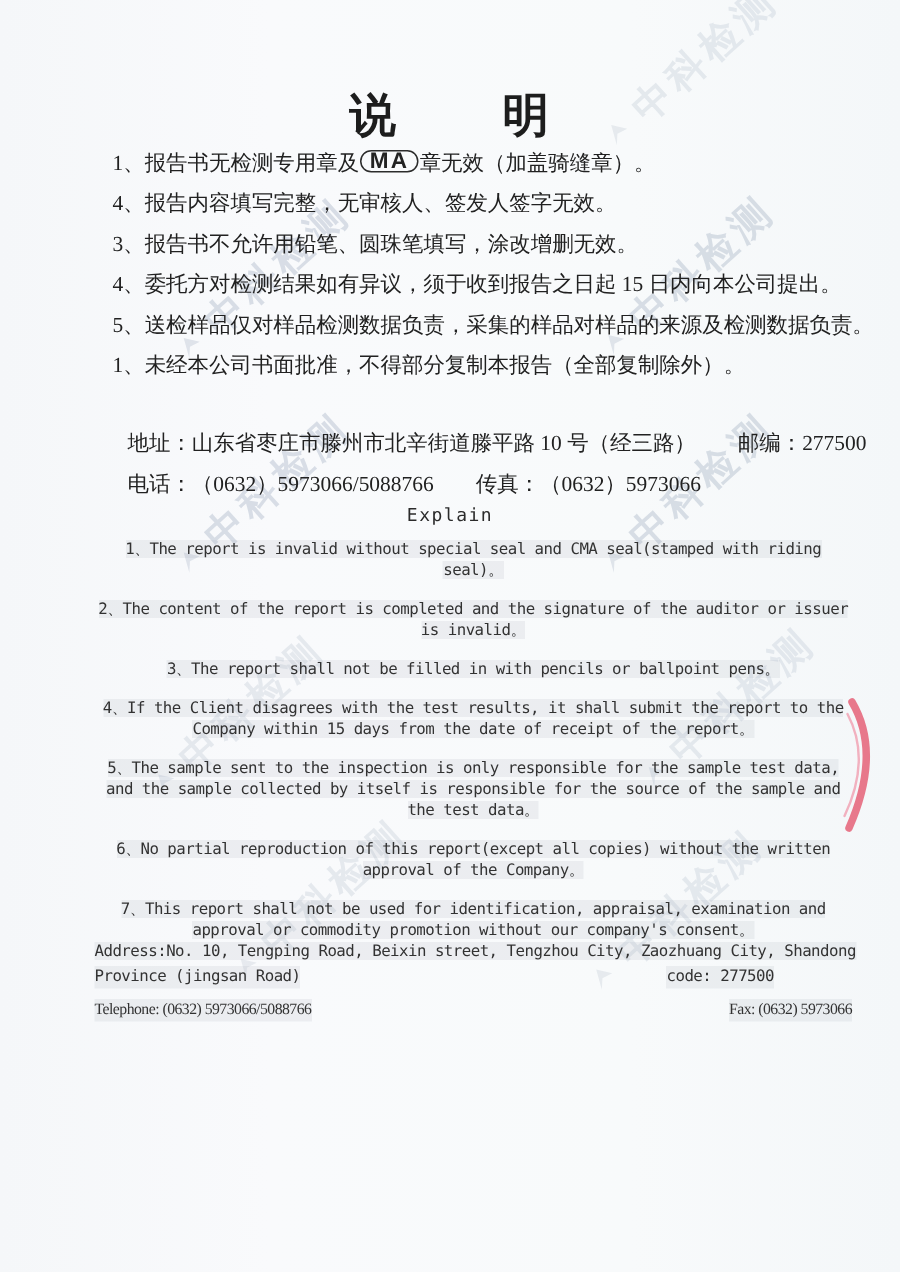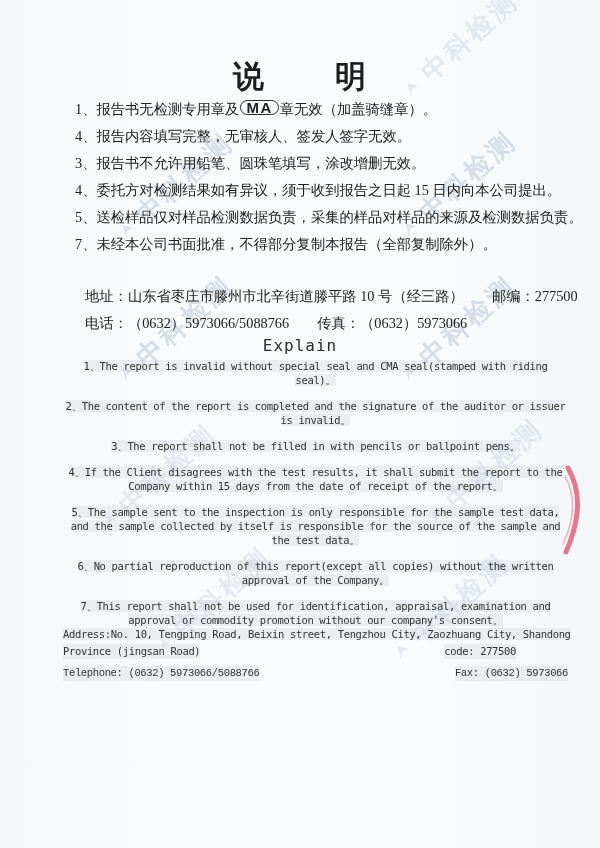--- a/index.html
+++ b/index.html
@@ -45,41 +45,41 @@
   }
   .cn-contact{
     position:absolute;top:283px;left:85px;width:478px;
     font-size:14.3px;line-height:27px;color:#212121;
   }
   .cn-contact .row{display:flex;white-space:nowrap;gap:28px;}
   .cn-contact .right-cell{margin-right:14px;}
   .explain{
     position:absolute;top:336px;left:0;right:0;text-align:center;
     font-family:"DejaVu Sans Mono","Liberation Mono",monospace;
-    font-size:16px;letter-spacing:1px;color:#2b2b2b;
+    font-size:12px;letter-spacing:1px;color:#2b2b2b;
   }
   .en-notes{
     position:absolute;top:359px;left:63px;width:505px;
     font-family:"DejaVu Sans Mono","Liberation Mono",monospace;
     font-size:10.5px;letter-spacing:-0.35px;line-height:14px;color:#323232;
   }
   .en-notes p{margin:0 0 12px 0;text-align:center;}
   .hl{background:rgba(165,174,186,0.16);box-decoration-break:clone;-webkit-box-decoration-break:clone;}
   .en-address{
     position:absolute;top:627px;left:63px;width:505px;
     font-family:"DejaVu Sans Mono","Liberation Mono",monospace;
     font-size:10.5px;letter-spacing:-0.35px;line-height:15px;color:#323232;
   }
   .en-address .line1{white-space:nowrap;}
   .en-address .row2{display:flex;justify-content:space-between;margin-top:2px;}
   .en-address .code-cell{margin-right:52px;}
   .en-telfax{
     position:absolute;top:666px;left:63px;width:505px;
     display:flex;justify-content:space-between;
-    font-family:Liberation Mono, monospace;
+    font-family:Liberation Serif, serif;
     font-size:10.5px;letter-spacing:-0.35px;line-height:15px;color:#323232;gap:23px;
   }
   .stamp-arc{position:absolute;left:556px;top:460px;z-index:2;}
 </style>
 </head>
 <body>
 
 <div class="page">
 
   <div class="wm-layer">
@@ -147,21 +147,21 @@
     </div>
 
     <div class="cn-notes">
       <div class="cn-line">
         <span>1、报告书无检测专用章及</span><span class="ma-badge">MA</span><span>章无效（加盖骑缝章）。</span>
       </div>
       <div class="cn-line">4、报告内容填写完整，无审核人、签发人签字无效。</div>
       <div class="cn-line">3、报告书不允许用铅笔、圆珠笔填写，涂改增删无效。</div>
       <div class="cn-line">4、委托方对检测结果如有异议，须于收到报告之日起 15 日内向本公司提出。</div>
       <div class="cn-line">5、送检样品仅对样品检测数据负责，采集的样品对样品的来源及检测数据负责。</div>
-      <div class="cn-line">7、未经本公司书面批准，不得部分复制本报告（全部复制除外）。</div>
+      <div class="cn-line">1、未经本公司书面批准，不得部分复制本报告（全部复制除外）。</div>
     </div>
 
     <div class="cn-contact">
       <div class="row">
         <span>
           <span>地址：</span><span>山东省枣庄市滕州市北辛街道滕平路 10 号（经三路）</span>
         </span>
         <span class="right-cell">
           <span>邮编：</span><span>277500</span>
         </span>

